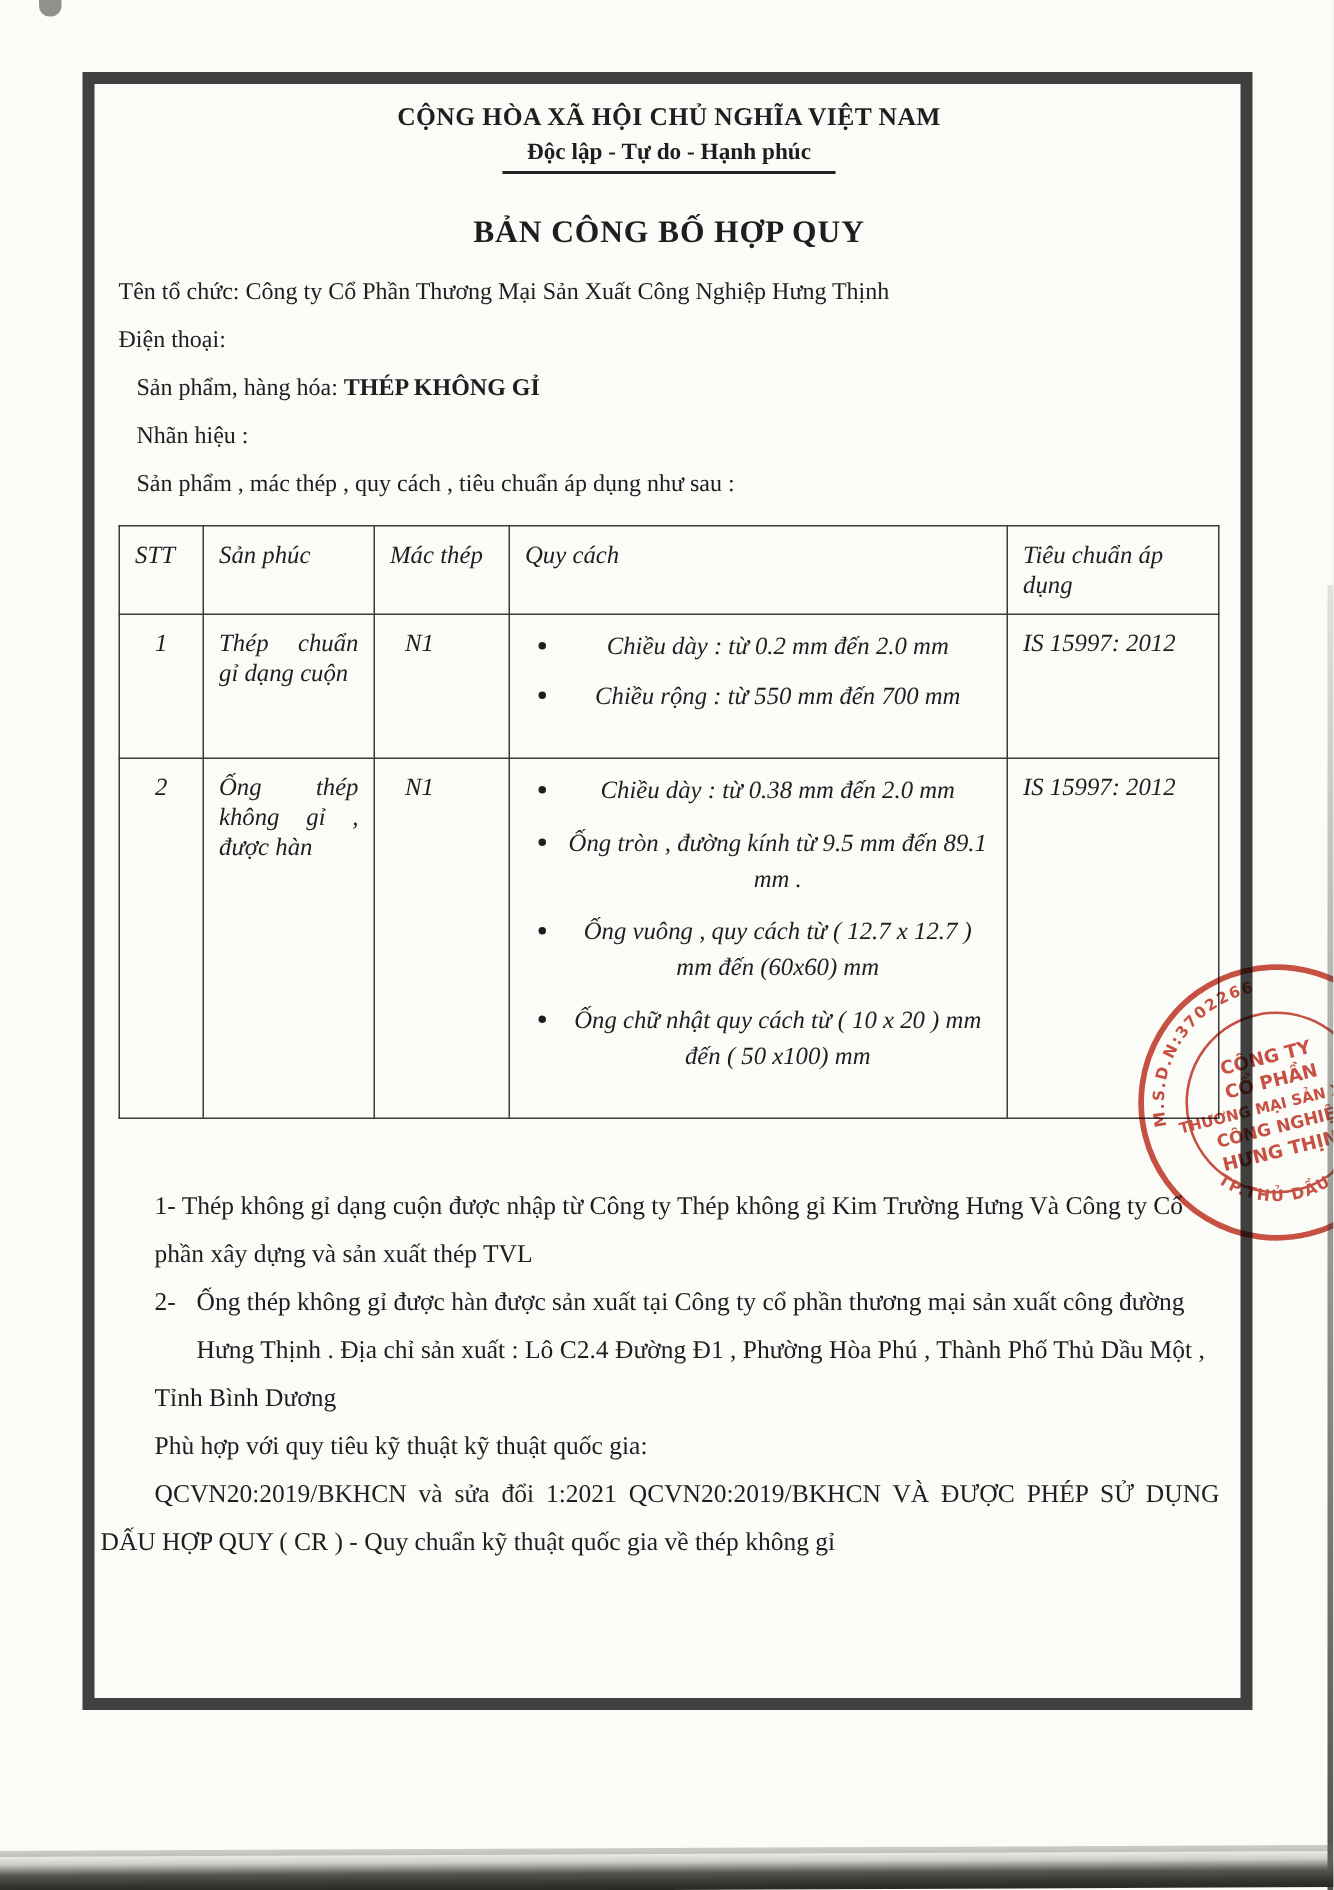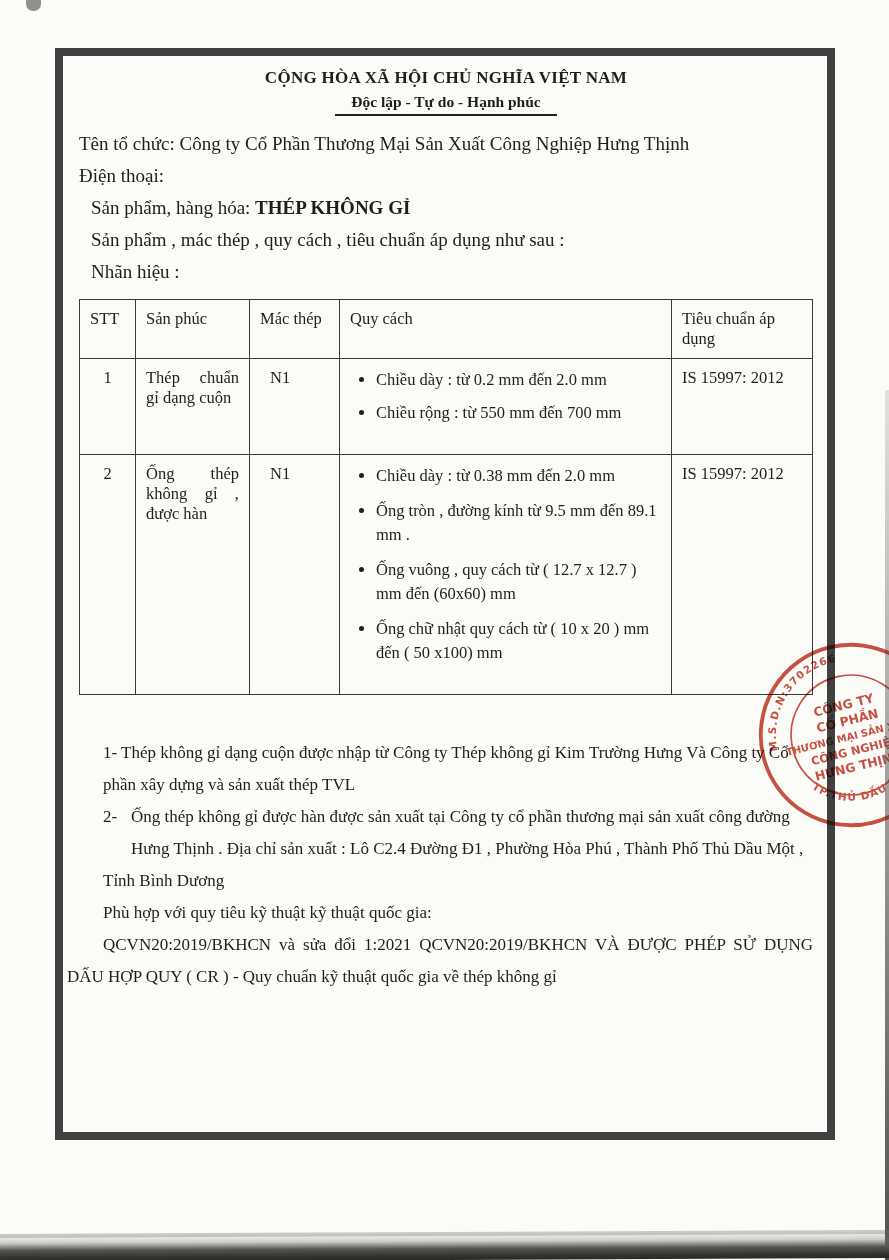--- a/index.html
+++ b/index.html
@@ -30,50 +30,51 @@
     margin-top: 3px;
   }
   .doc-title {
     margin: 26px 0 0 0;
     text-align: center;
     font-size: 21px; font-weight: bold;
     letter-spacing: .6px;
   }
   .doc-number { text-align: center; font-size: 17px; margin-top: 12px; }
 
-  .info { font-size: 19px; margin-top: 12px; line-height: 32px; }
+  .info { font-size: 16px; margin-top: 12px; line-height: 32px; }
   .info p { margin: 0; }
   .indent-sm { margin-left: 12px !important; }
 
   table.spec-table {
     width: 100%;
     border-collapse: collapse;
     margin-top: 11px;
     font-size: 16.5px;
     table-layout: fixed;
   }
   .spec-table th, .spec-table td {
     border: 1.6px solid #3a3a3a;
     vertical-align: top;
     padding: 9px 10px;
     font-weight: normal;
     text-align: left;
     box-sizing: border-box;
+    font-style: italic;
   }
   .c-stt { width: 56px; text-align: center; }
   .c-sp  { width: 114px; }
   .c-mt  { width: 90px; }
   .c-qc  { width: 332px; }
   .c-tc  { width: auto; }
   td.stt { text-align: center; }
   td.sp  { text-align: justify; }
   td.mt  { padding-left: 20px; }
   .row1 td { height: 96px; }
   .row2 td { height: 240px; }
-  ul.specs { margin: 0; padding: 0 0 0 26px; }
+  ul.specs { margin: 0; padding: 0 0 0 26px; text-align: center; }
   ul.specs li { margin: 0 0 11px 0; line-height: 1.45; }
   .row1 ul.specs li { margin-bottom: 9px; }
 
   .notes { font-size: 17px; line-height: 32px; margin-top: 42px; }
   .notes p { margin: 0; }
   .note-item1 { margin-left: 24px !important; padding-right: 4px; }
   .note-item2 { display: flex; margin-left: 24px; padding-right: 2px; }
   .note-item2 .marker { flex: 0 0 28px; }
   .note-item2 .body { flex: 1; }
   .province   { margin-left: 24px !important; }
@@ -131,27 +132,28 @@
 
 <div class="page">
 
   <div class="frame">
 
     <div class="doc-header">
       <div class="national-title">CỘNG HÒA XÃ HỘI CHỦ NGHĨA VIỆT NAM</div>
       <span class="motto">Độc lập - Tự do - Hạnh phúc</span>
     </div>
 
+    <h1 class="doc-title">BẢN CÔNG BỐ HỢP QUY</h1>
 
     <div class="info">
       <p>Tên tổ chức: Công ty Cổ Phần Thương Mại Sản Xuất Công Nghiệp Hưng Thịnh</p>
       <p>Điện thoại:</p>
       <p class="indent-sm"><span>Sản phẩm, hàng hóa: </span><b>THÉP KHÔNG GỈ</b></p>
+      <p class="indent-sm">Nhãn hiệu :</p>
       <p class="indent-sm">Sản phẩm , mác thép , quy cách , tiêu chuẩn áp dụng như sau :</p>
-      <p class="indent-sm">Nhãn hiệu :</p>
     </div>
 
     <table class="spec-table">
       <tbody>
           <tr>
         <th class="c-stt">STT</th>
         <th class="c-sp">Sản phúc</th>
         <th class="c-mt">Mác thép</th>
         <th class="c-qc">Quy cách</th>
         <th class="c-tc">Tiêu chuẩn áp dụng</th>

